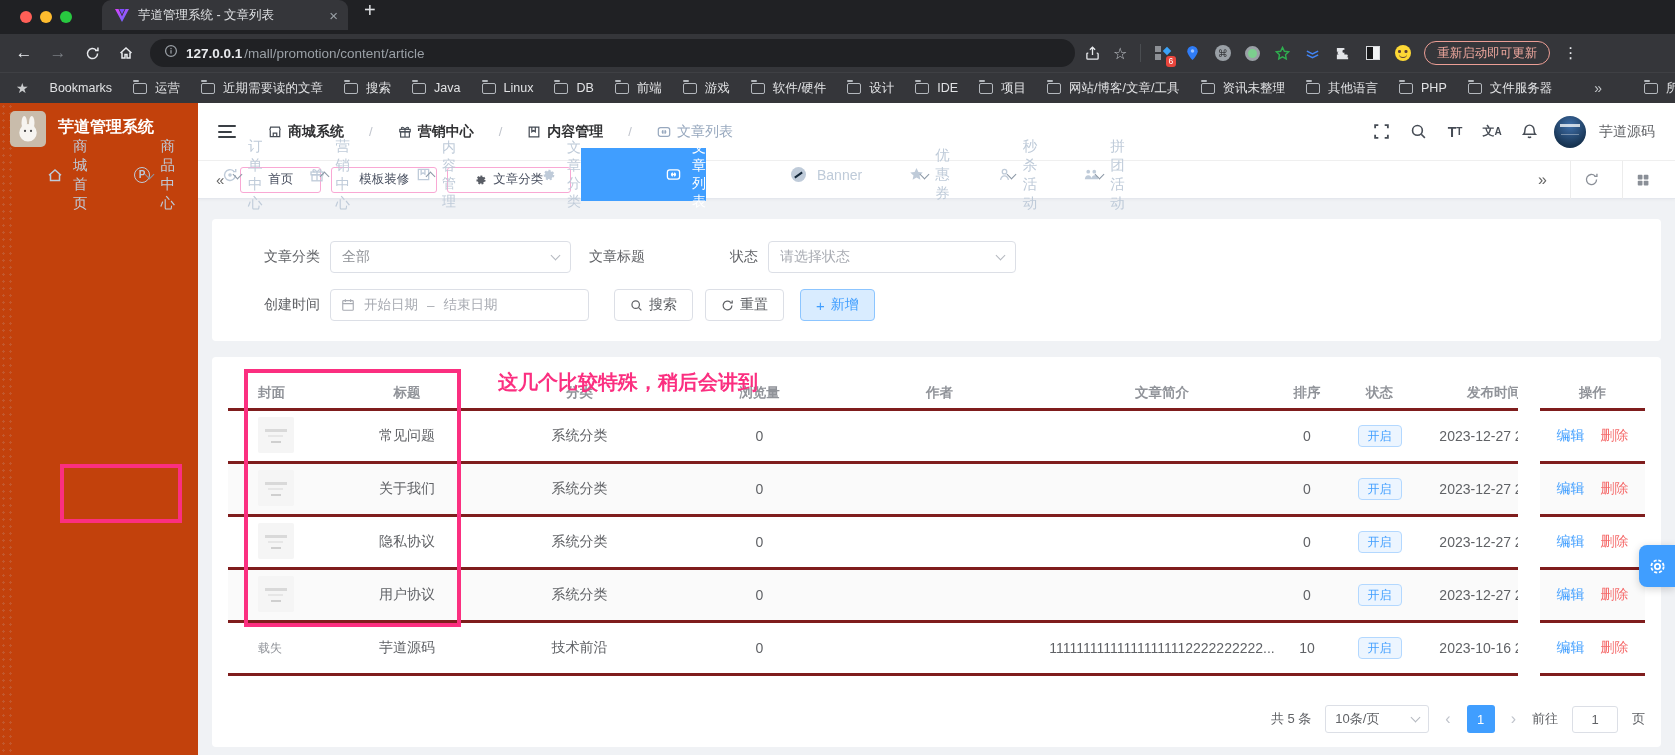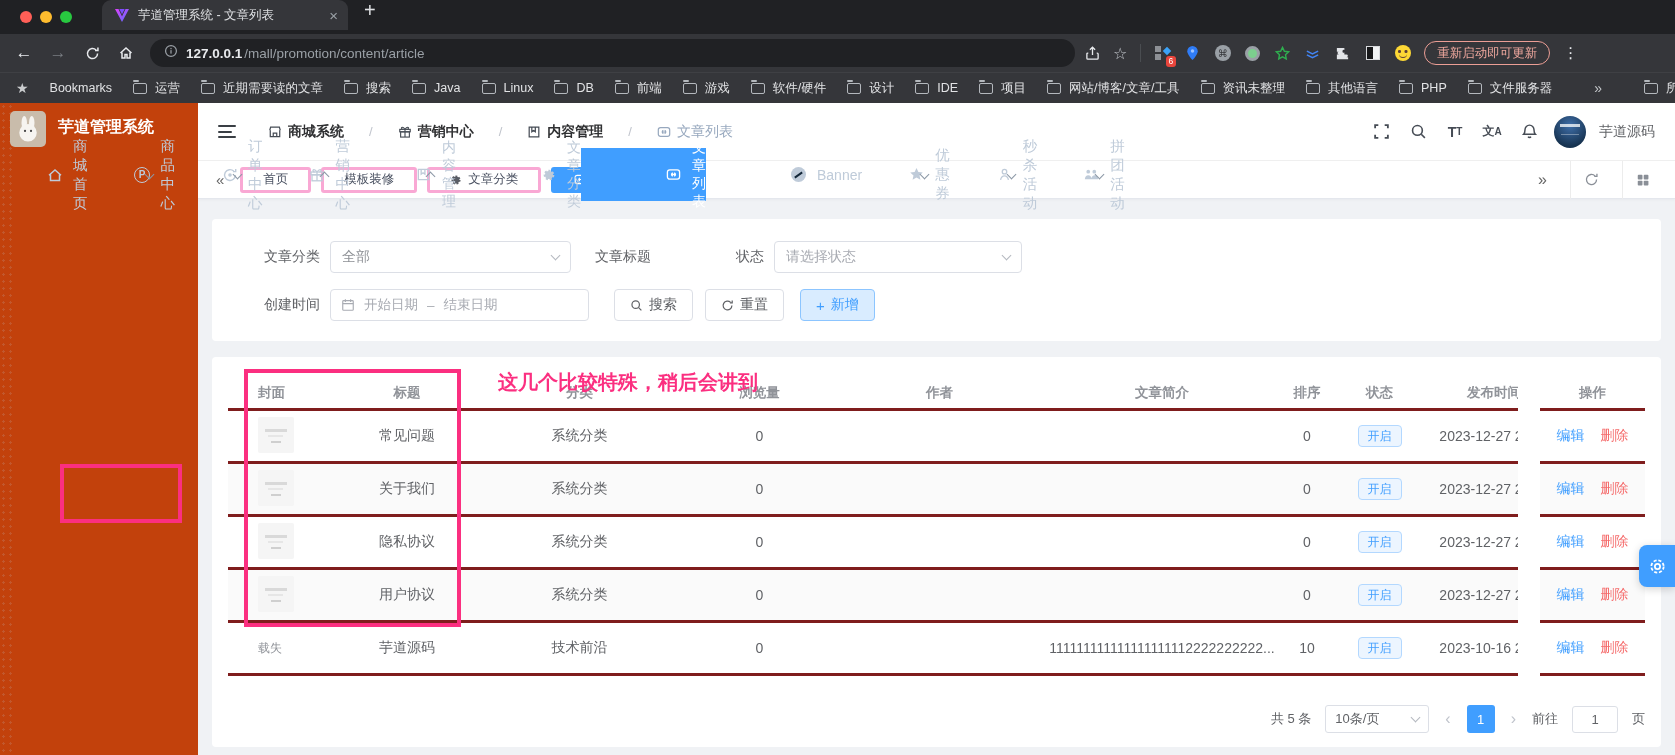--- a/index.html
+++ b/index.html
@@ -74,38 +74,38 @@
 .crumb.last{color:#97a8be;font-weight:400}
 .crumb-sep{color:#c0c4cc;font-size:13px}
 .hd-spacer{flex:1}
 .hdico{color:#464c55;display:flex;align-items:center;justify-content:center;width:24px;height:24px}
 .hd-right{display:flex;align-items:center;gap:13px;padding-right:8px}
 .avatar{width:32px;height:32px;border-radius:50%;background:radial-gradient(circle at 50% 30%,#3f6ea8,#16324f 75%);position:relative;overflow:hidden}
 .avatar::after{content:"";position:absolute;left:6px;top:8px;width:20px;height:3px;background:rgba(255,255,255,.75);box-shadow:0 9px 0 -1px rgba(255,255,255,.35)}
 .hd-user{font-size:14px;color:#606266}
 .tagbar{height:38px;background:#fff;border-bottom:1px solid #e4e7ed;box-shadow:0 1px 3px rgba(0,21,41,.04);display:flex;align-items:center;padding:0 12px;gap:10px}
 .tag-arrow{color:#666;font-size:15px;padding:0 6px}
-.tag{height:26px;border:3px solid #f9a8d4;border-radius:3px;background:#fff;color:#495060;font-size:12.5px;display:flex;align-items:center;gap:6px;padding:0 20px;cursor:pointer}
+.tag{height:26px;border:1px solid #f9a8d4;border-radius:3px;background:#fff;color:#495060;font-size:12.5px;display:flex;align-items:center;gap:6px;padding:0 27px;cursor:pointer}
 .tag.active{background:#409eff;border-color:#409eff;color:#fff}
 .tag-spacer{flex:1}
 .tag-seg{height:38px;display:flex;align-items:center;padding:0 13px;border-left:1px solid #ececec;color:#666}
 
 .content{flex:1;padding:20px 14px 8px;display:flex;flex-direction:column;min-height:0}
 .card{background:#fff;border-radius:4px}
 .filter-card{padding:22px 22px 20px;flex-shrink:0}
 .frow{display:flex;align-items:center}
 .frow+.frow{margin-top:16px}
 .flabel{width:86px;text-align:right;font-size:14px;color:#606266;margin-right:10px;flex-shrink:0}
 .sel{height:32px;border:1px solid #dcdfe6;border-radius:4px;background:#fff;display:flex;align-items:center;justify-content:space-between;padding:0 11px;cursor:pointer}
 .sel-val{font-size:14px;color:#8d9095}
 .caret{width:7px;height:7px;border-right:1.4px solid #b4b8bf;border-bottom:1.4px solid #b4b8bf;transform:rotate(45deg);margin-top:-3px}
 .w-cat{width:241px}.w-status{width:248px}
 .txt-input{width:237px;height:32px;border:1px solid #dcdfe6;border-radius:4px;padding:0 11px;font-size:14px;color:#606266;outline:none;font-family:inherit}
 .txt-input::placeholder{color:#a8abb2}
-.ml34{margin-left:22px}.ml73{margin-left:73px}
+.ml34{margin-left:16px}.ml73{margin-left:73px}
 .daterange{width:259px;height:32px;border:1px solid #dcdfe6;border-radius:4px;display:flex;align-items:center;gap:9px;padding:0 10px;color:#a8abb2;font-size:13.5px}
 .dr-sep{color:#a8abb2}
 .btn{height:32px;border:1px solid #dcdfe6;border-radius:4px;background:#fff;color:#606266;font-size:14px;display:inline-flex;align-items:center;gap:6px;padding:0 15px;cursor:pointer;font-family:inherit}
 .btn-blue{background:#d9ecff;border-color:#8cc5ff;color:#409eff}
 .btn .bico{display:flex;align-items:center}
 .table-card{margin-top:16px;flex:1;position:relative;padding:6px 16px 0;min-height:0}
 .note-row{height:14px;position:relative}
 .annotation{position:absolute;left:270px;top:6px;font-size:20px;font-weight:700;color:#fb2f80;white-space:nowrap;z-index:6}
 .yd-table{position:relative}
 .tr{display:grid;grid-template-columns:114px 130px 215px 145px 215px 230px 60px 85px 118px 105px;align-items:center;border-bottom:3px solid #7f1d1d}

